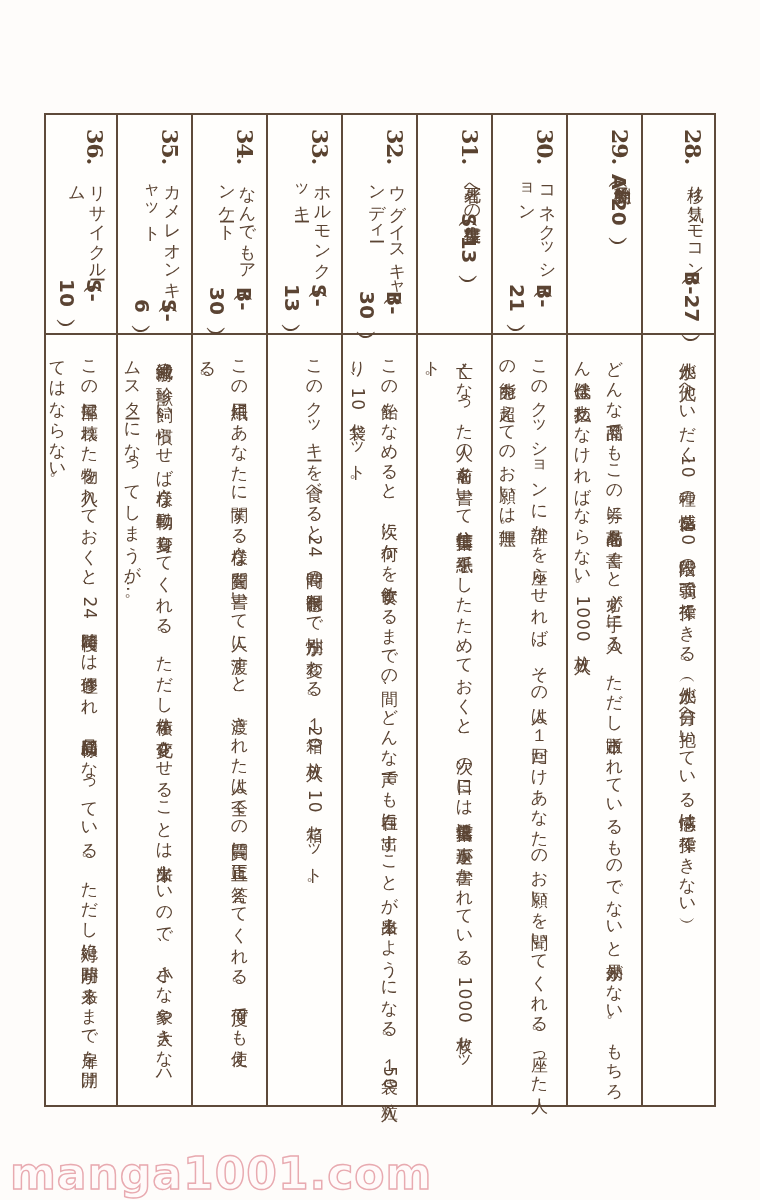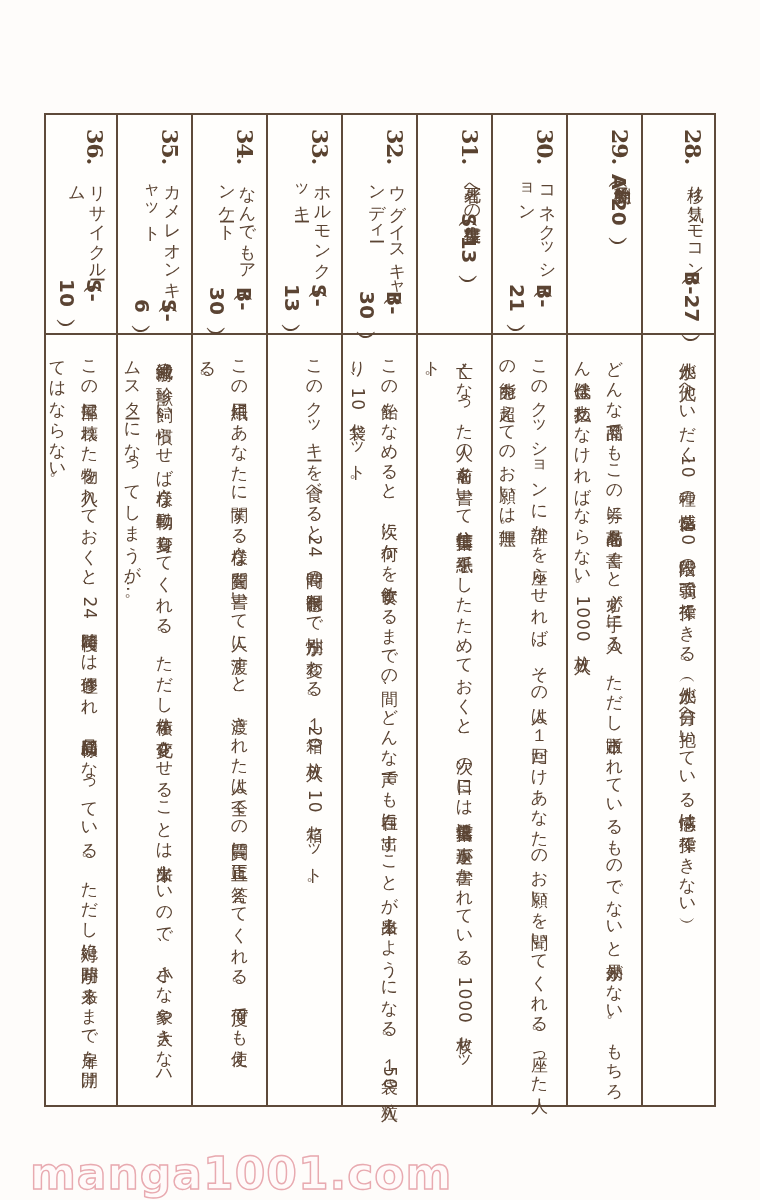--- a/index.html
+++ b/index.html
@@ -13,21 +13,21 @@
   .head { height:220px; border-bottom:2px solid #5e4a3a; box-sizing:border-box;
           writing-mode:vertical-rl; padding:14px 8px 8px 8px; display:flex; flex-direction:row; }
   .num { font-family:"DejaVu Serif", serif; font-weight:bold; font-size:22px; color:#5a4330;
          letter-spacing:-1px; margin-bottom:10px; }
   .name { font-size:17px; line-height:1.15; }
   .rank { font-weight:bold; font-size:20px; margin-right:2px; }
   .body { flex:1; writing-mode:vertical-rl; padding:14px 10px 10px 10px; font-size:17px;
           line-height:32px; letter-spacing:1px; }
   .watermark { position:absolute; left:10px; top:1148px; font-family:"DejaVu Sans", sans-serif;
                font-weight:bold; font-size:44px; color:#fffafa; letter-spacing:1px;
-               -webkit-text-stroke:1.4px #e8aab0; text-shadow:0 0 1px #e8aab0;margin-left:20px; }
+               -webkit-text-stroke:1.4px #e8aab0; text-shadow:0 0 1px #e8aab0; }
 </style>
 </head>
 <body>
 
 <div class="table">
   <div class="col" style="width:73px">
     <div class="head">
       <div class="num">28.</div>
       <div><span class="name">移り気リモコン</span></div>
       <div><span class="rank">（B-27）</span></div>

